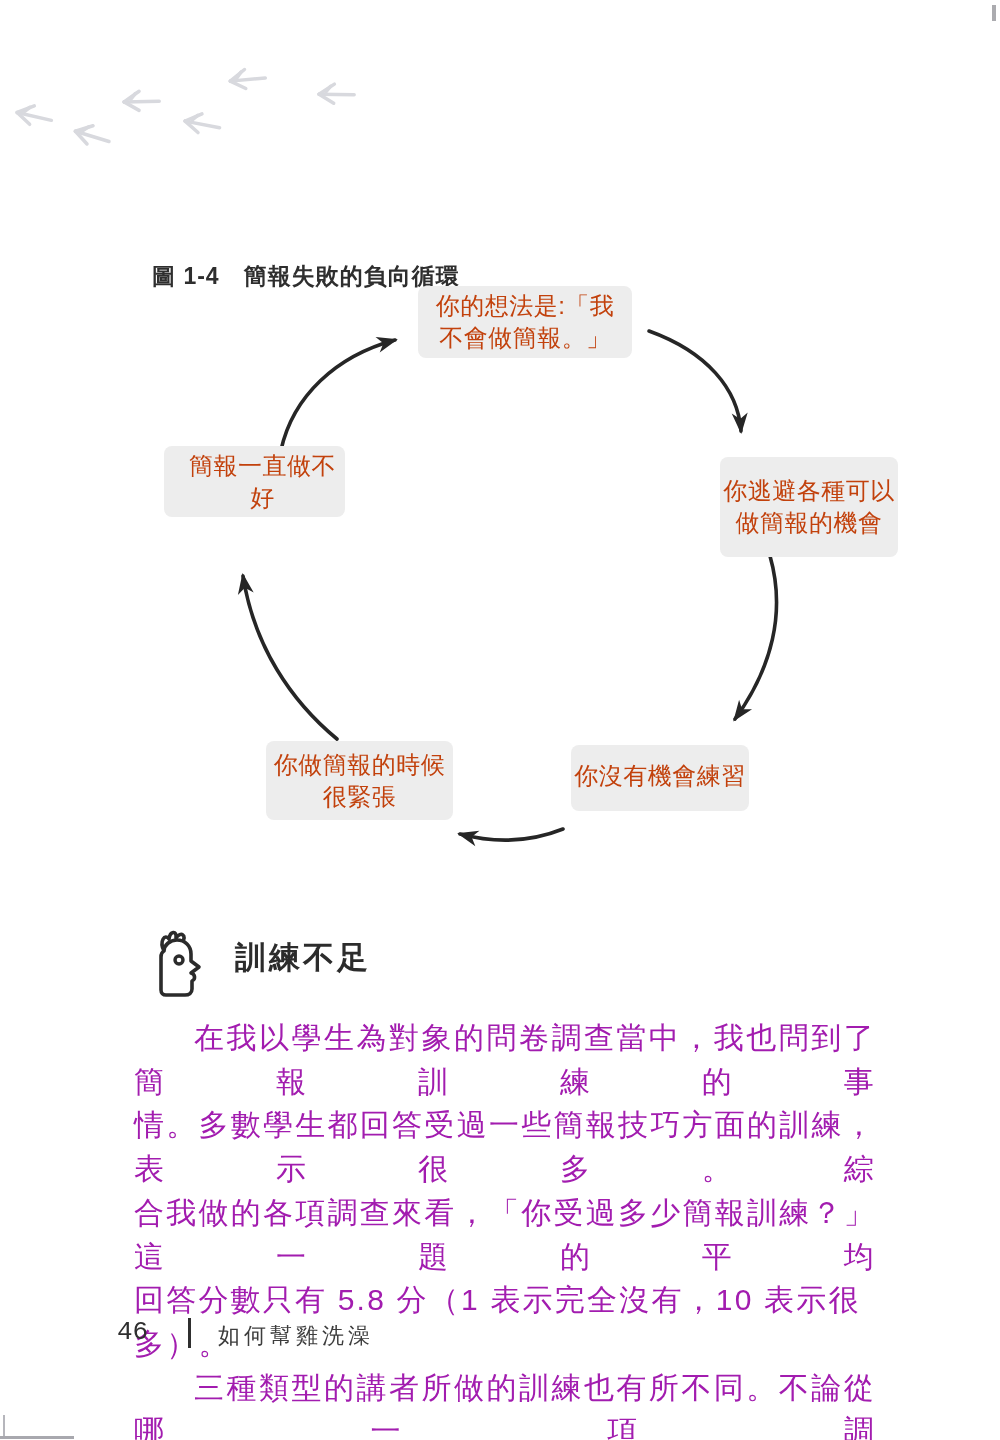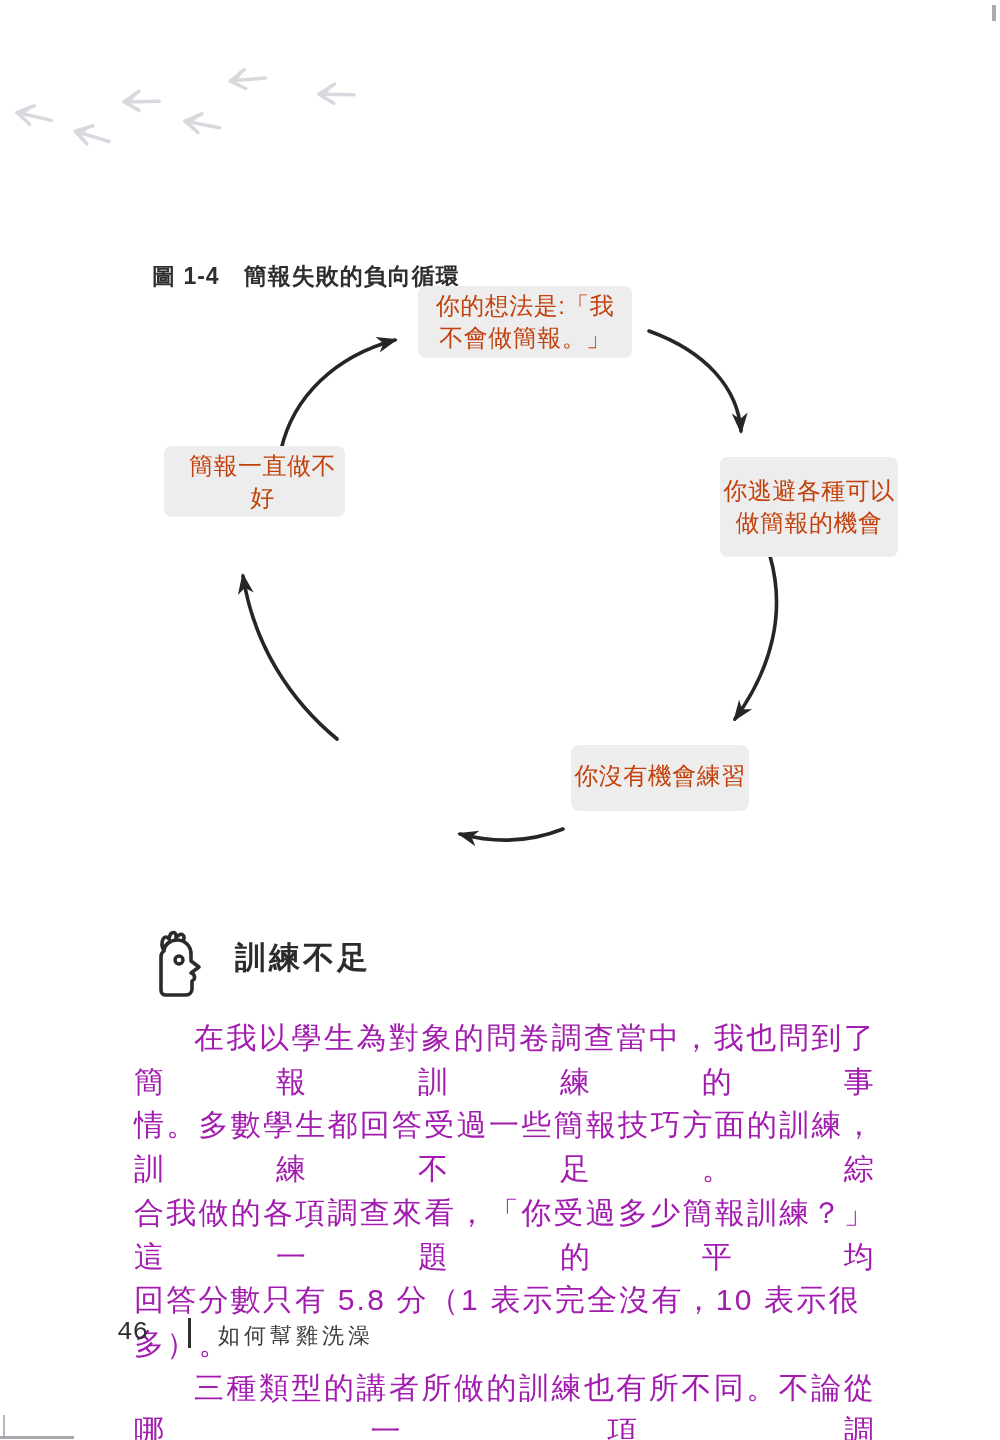--- a/index.html
+++ b/index.html
@@ -120,34 +120,36 @@
       <path d="M337,739 C291,701 254,646 243,576" marker-end="url(#ah)"></path>
       <path d="M281,450 C293,396 336,356 395,340" marker-end="url(#ah)"></path>
     </g>
   </svg>
 
   <div class="node node-top">你的想法是:「我
 不會做簡報。」</div>
   <div class="node node-right">你逃避各種可以
 做簡報的機會</div>
   <div class="node node-bottom-right">你沒有機會練習</div>
+  <div class="node node-bottom-left">你做簡報的時候
+很緊張</div>
   <div class="node node-left">簡報一直做不好</div>
 
   <div class="section-head">
     <svg class="chicken" viewBox="0 0 56 72" width="56" height="72" aria-hidden="true">
       <path d="M14,24 C9,14 15,6 19,12 C20,4 27,3 26,11 C31,4 37,8 32,16 C34,18 34,20 33,22 L15,24 Z" fill="#ffffff" stroke="#2b2b2b" stroke-width="3.6" stroke-linejoin="round"></path>
       <path d="M14,24 C14,18 20,13 27,13 C35,13 41,19 41,27 L41,34 L49,40 L41,46 C45,47 46,52 42,54 L42,62 C42,66 39,68 35,68 L16,68 C13,68 11,66 11,63 L11,30 C11,27 12,25 14,24 Z" fill="#ffffff" stroke="#2b2b2b" stroke-width="3.6" stroke-linejoin="round"></path>
       <circle cx="29" cy="33" r="4" fill="#ffffff" stroke="#2b2b2b" stroke-width="3.4"></circle>
     </svg>
     <div class="section-title">訓練不足</div>
   </div>
 
   <div class="body-text">
     <div class="bline indent">在我以學生為對象的問卷調查當中，我也問到了簡報訓練的事</div>
-    <div class="bline">情。多數學生都回答受過一些簡報技巧方面的訓練，訓練不足。綜</div>
+    <div class="bline">情。多數學生都回答受過一些簡報技巧方面的訓練，表示很多。綜</div>
     <div class="bline">合我做的各項調查來看，「你受過多少簡報訓練？」這一題的平均</div>
     <div class="bline natural">回答分數只有 5.8 分（1 表示完全沒有，10 表示很多）。</div>
     <div class="bline indent">三種類型的講者所做的訓練也有所不同。不論從哪一項調</div>
   </div>
 
   <div class="footer">
     <div class="page-number">46</div>
     <div class="footer-divider"></div>
     <div class="book-title">如何幫雞洗澡</div>
   </div>

